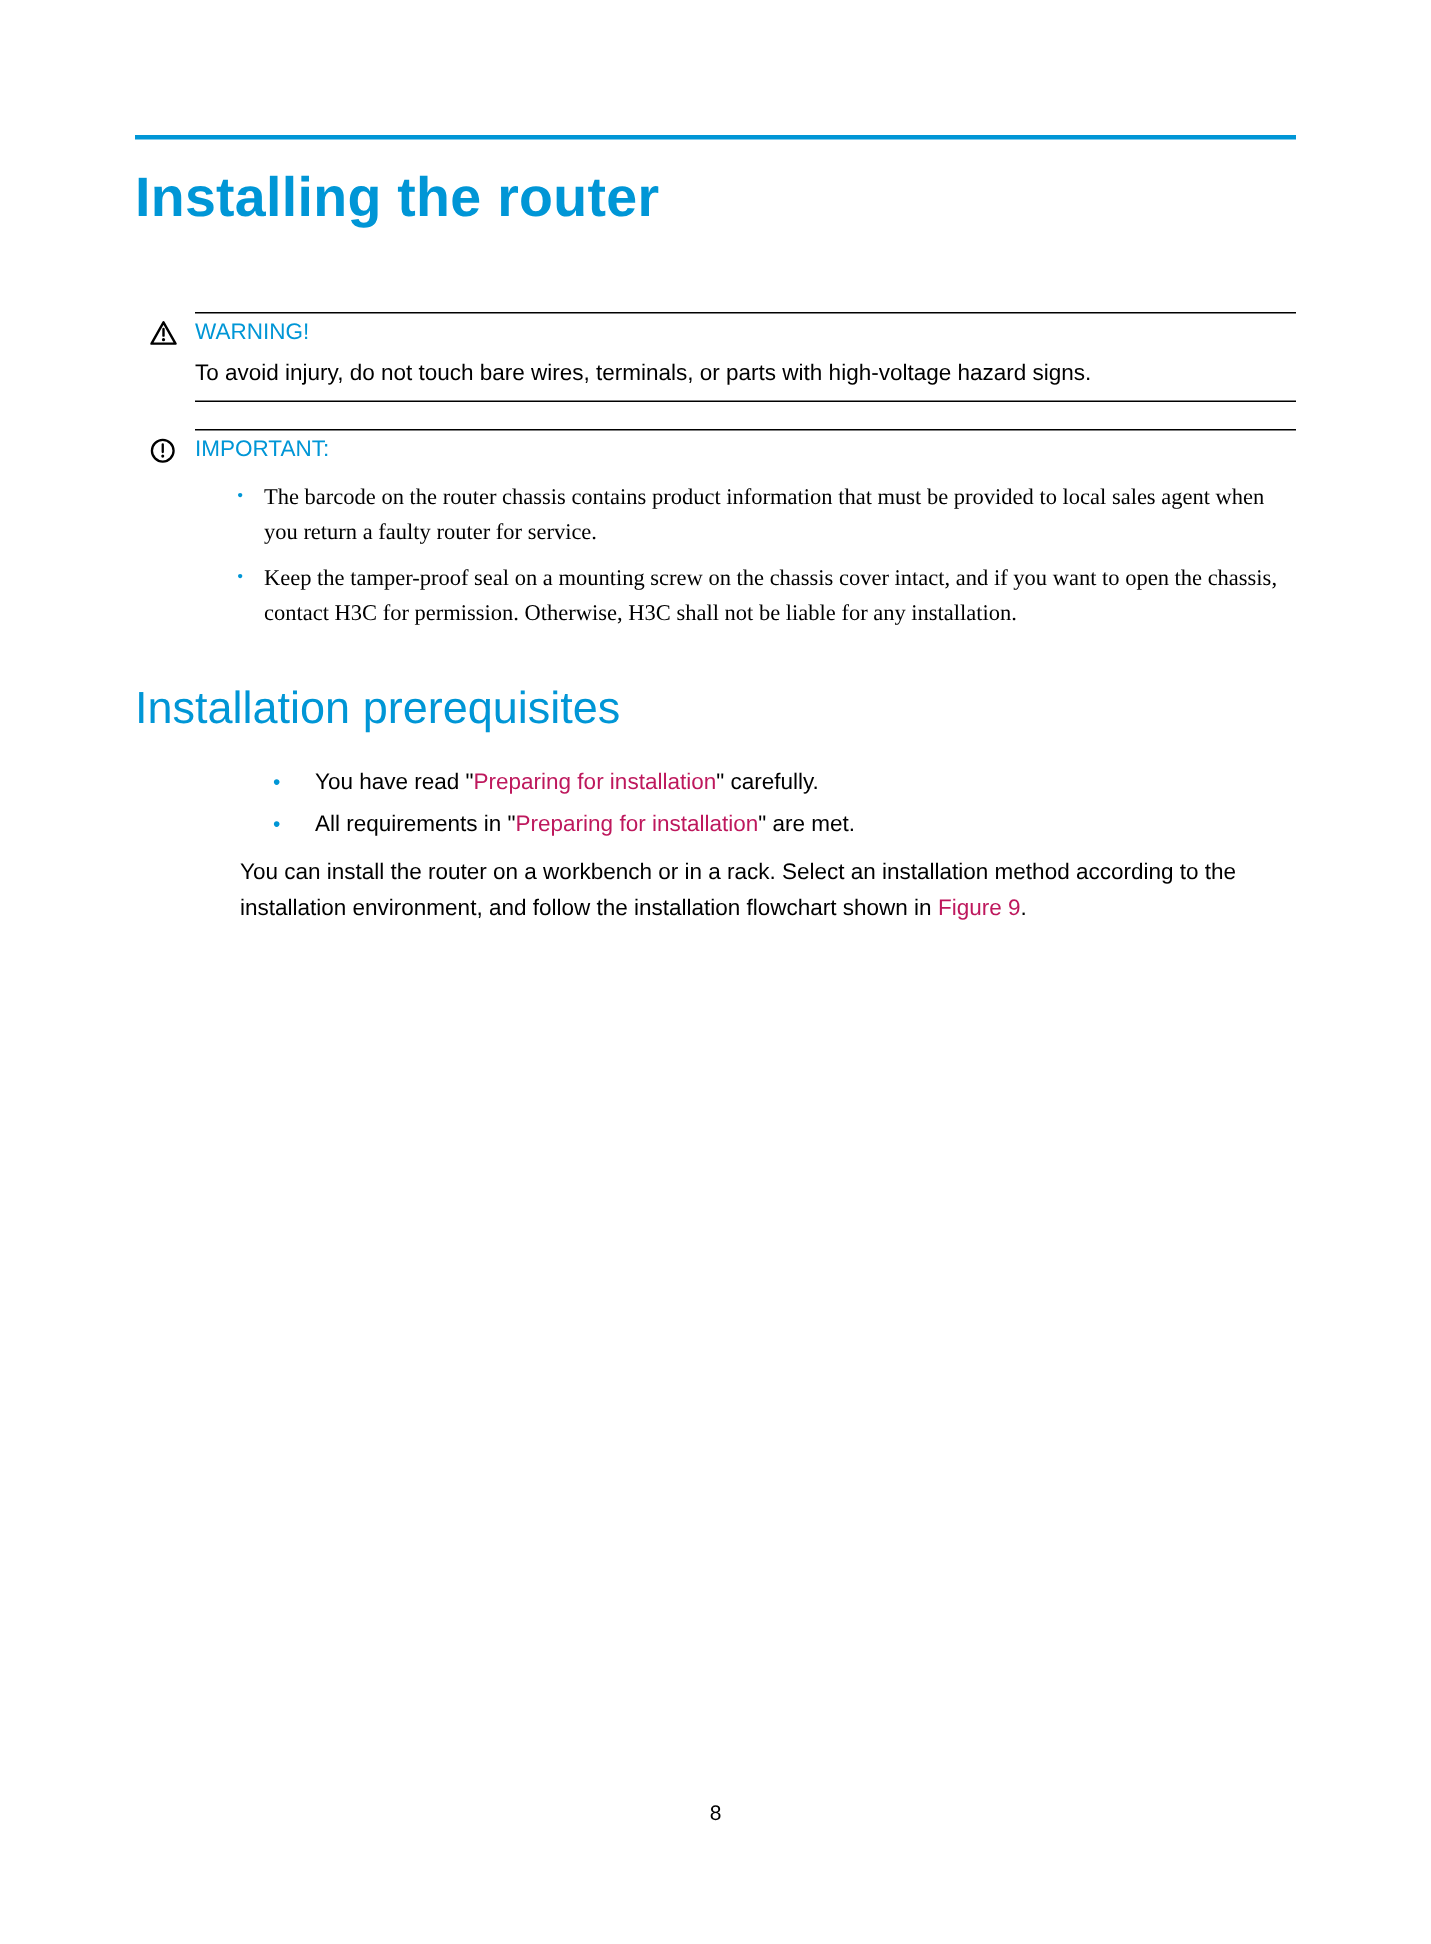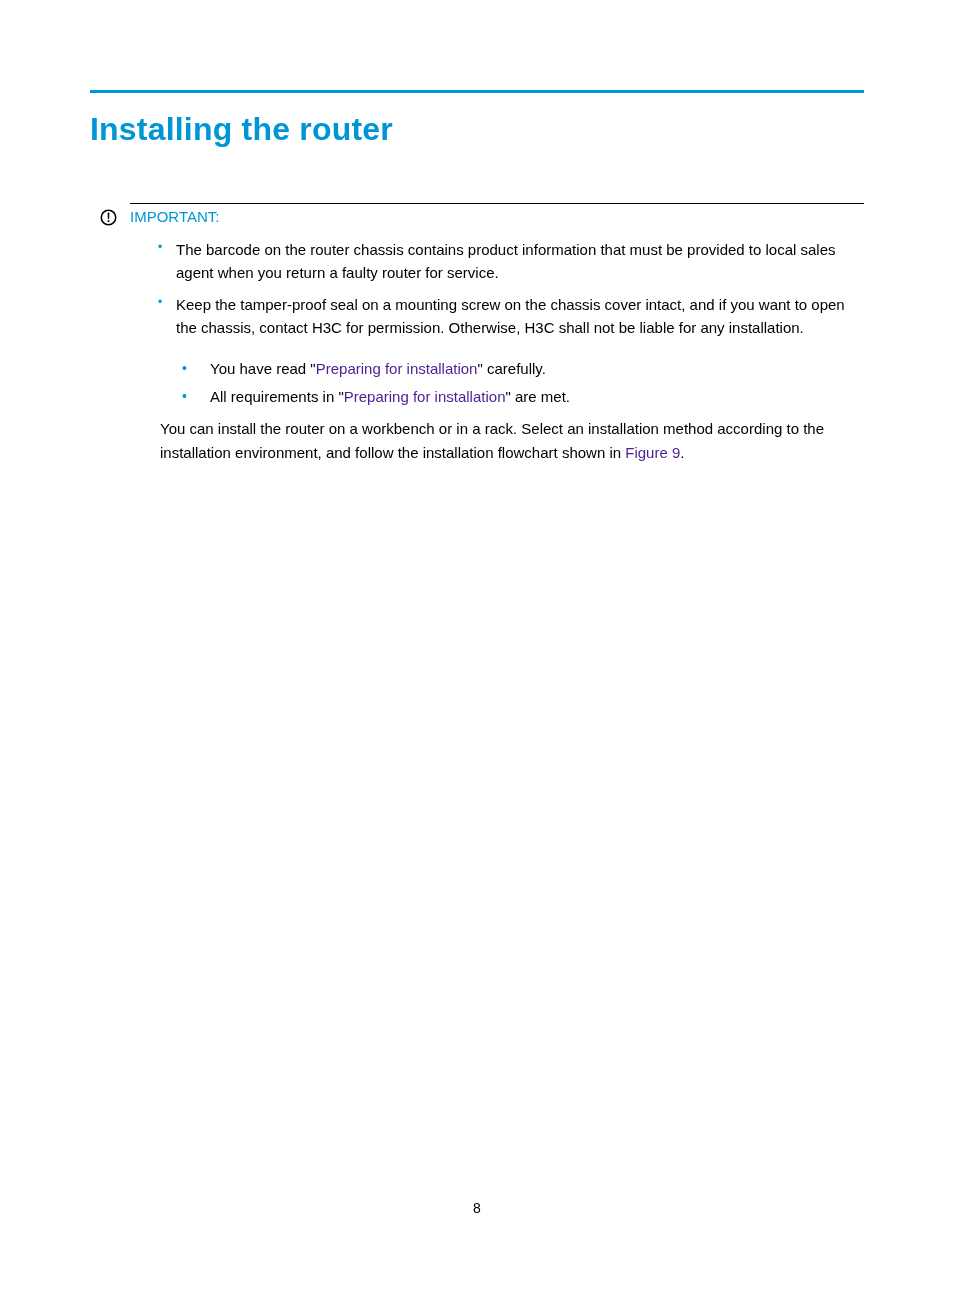--- a/index.html
+++ b/index.html
@@ -12,21 +12,21 @@
   .page {
     padding: 90px 90px 0 90px;
     width: 954px;
   }
   .top-rule {
     border-top: 3px solid #0096d6;
     margin-bottom: 18px;
   }
   h1.title {
     color: #0096d6;
-    font-size: 32px;
+    font-size: 37px;
     font-weight: bold;
     font-family: Arial, Helvetica, sans-serif;
     margin-bottom: 55px;
     letter-spacing: 0.2px;
   }
   h2.section {
     color: #0096d6;
     font-size: 30px;
     font-weight: normal;
     margin-top: 34px;
@@ -78,20 +78,21 @@
     position: absolute;
     left: 14px;
     top: 0;
     color: #0096d6;
     font-size: 14px;
   }
   ul.subbullets {
     list-style: none;
     margin-left: 22px;
     margin-top: 8px;
+    font-family: Liberation Serif, serif;
   }
   ul.subbullets > li {
     position: relative;
     padding-left: 24px;
     font-size: 15px;
     line-height: 1.55;
     margin-bottom: 8px;
   }
   ul.subbullets > li::before {
     content: "•";
@@ -100,57 +101,73 @@
     top: 0;
     color: #0096d6;
     font-size: 12px;
   }
   .para {
     font-size: 15px;
     line-height: 1.6;
     margin-left: 70px;
     margin-bottom: 8px;
   }
-  .link { color: #4c1d95; }
+  .link { color: #be185d; }
   .page-number {
     position: absolute;
     bottom: 80px;
     left: 0;
     width: 954px;
     text-align: center;
     font-size: 14px;
     color: #000;
   }
 </style>
 </head>
 <body>
 
 <div class="page">
   <div class="top-rule"></div>
   <h1 class="title">Installing the router</h1>
 
+  <div class="callout-block">
+    <div style="border-top:1px solid #000;"></div>
+    <div class="callout-header-row">
+      <span class="callout-icon">
+        <svg viewBox="0 0 20 18" width="18" height="16">
+          <polygon points="10,1 19,17 1,17" fill="none" stroke="#000" stroke-width="1.8" stroke-linejoin="round"></polygon>
+          <line x1="10" y1="6" x2="10" y2="11" stroke="#000" stroke-width="1.8" stroke-linecap="round"></line>
+          <circle cx="10" cy="14" r="1.2" fill="#000"></circle>
+        </svg>
+      </span>
+      <span class="callout-label">WARNING!</span>
+    </div>
+    <div class="callout-body-single">To avoid injury, do not touch bare wires, terminals, or parts with high-voltage hazard signs.</div>
+    <div style="border-top:1px solid #000;"></div>
+  </div>
 
   <div class="callout-block">
     <div style="border-top:1px solid #000;"></div>
     <div class="callout-header-row">
       <span class="callout-icon">
         <svg viewBox="0 0 20 20" width="17" height="17">
           <circle cx="10" cy="10" r="8.5" fill="none" stroke="#000" stroke-width="1.8"></circle>
           <line x1="10" y1="5" x2="10" y2="11" stroke="#000" stroke-width="1.8" stroke-linecap="round"></line>
           <circle cx="10" cy="14.2" r="1.2" fill="#000"></circle>
         </svg>
       </span>
       <span class="callout-label">IMPORTANT:</span>
     </div>
     <ul class="subbullets">
       <li><span>The barcode on the router chassis contains product information that must be provided to local sales agent when you return a faulty router for service.</span></li>
       <li><span>Keep the tamper-proof seal on a mounting screw on the chassis cover intact, and if you want to open the chassis, contact H3C for permission. Otherwise, H3C shall not be liable for any installation.</span></li>
     </ul>
   </div>
 
+  <h2 class="section">Installation prerequisites</h2>
   <ul class="bullets">
     <li>
       <span>You have read "</span><span class="link">Preparing for installation</span><span>" carefully.</span>
     </li>
     <li>
       <span>All requirements in "</span><span class="link">Preparing for installation</span><span>" are met.</span>
     </li>
   </ul>
 
   <p class="para">

